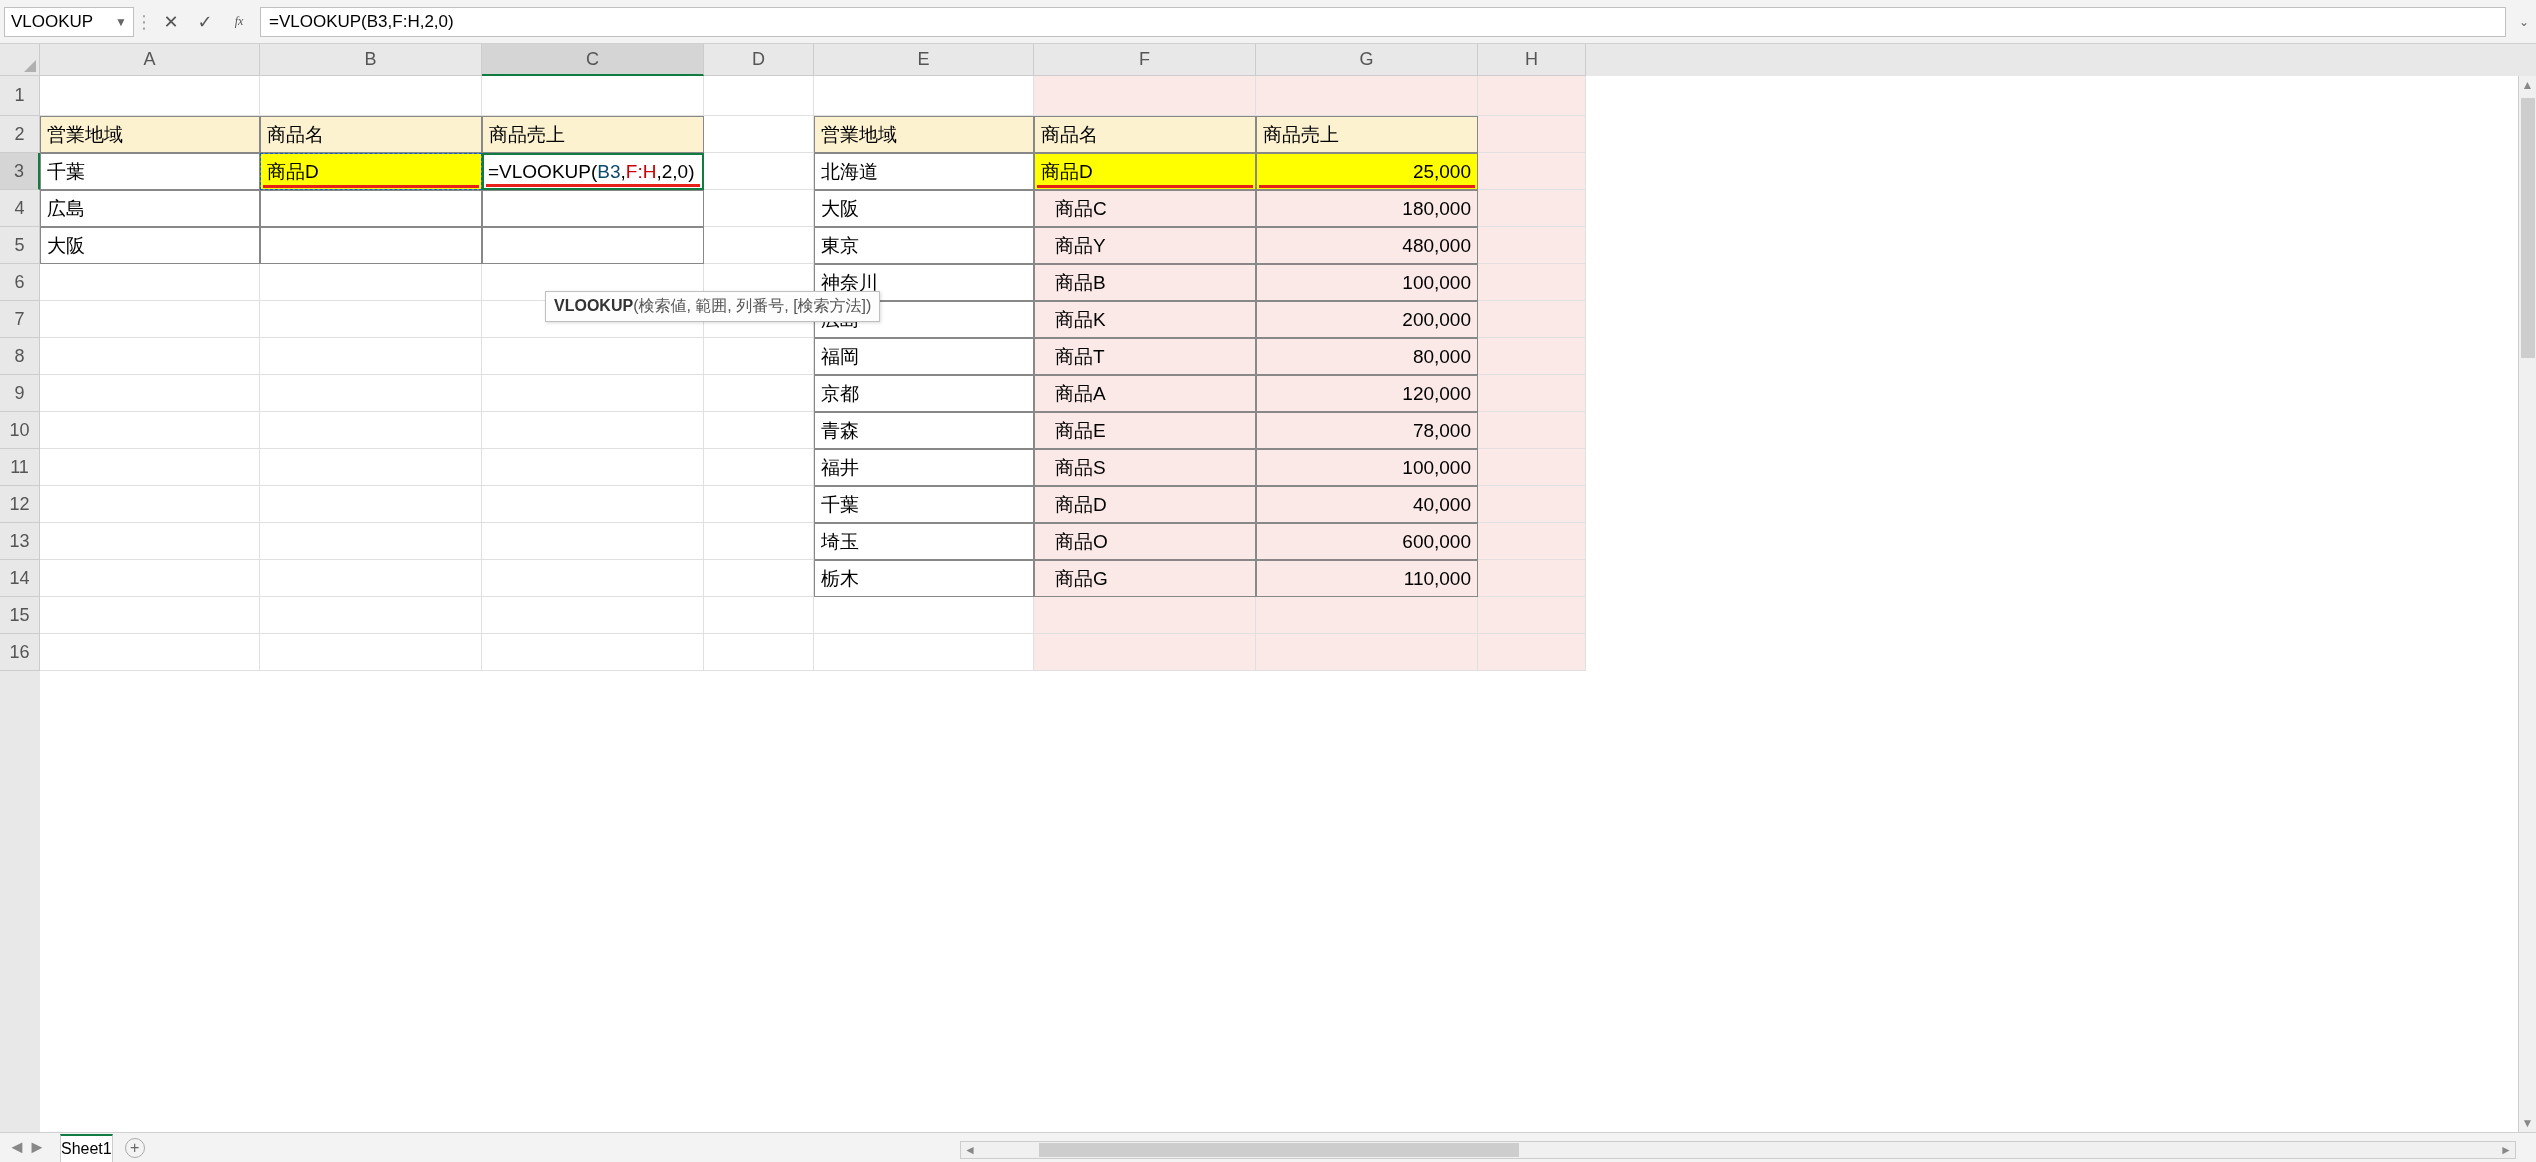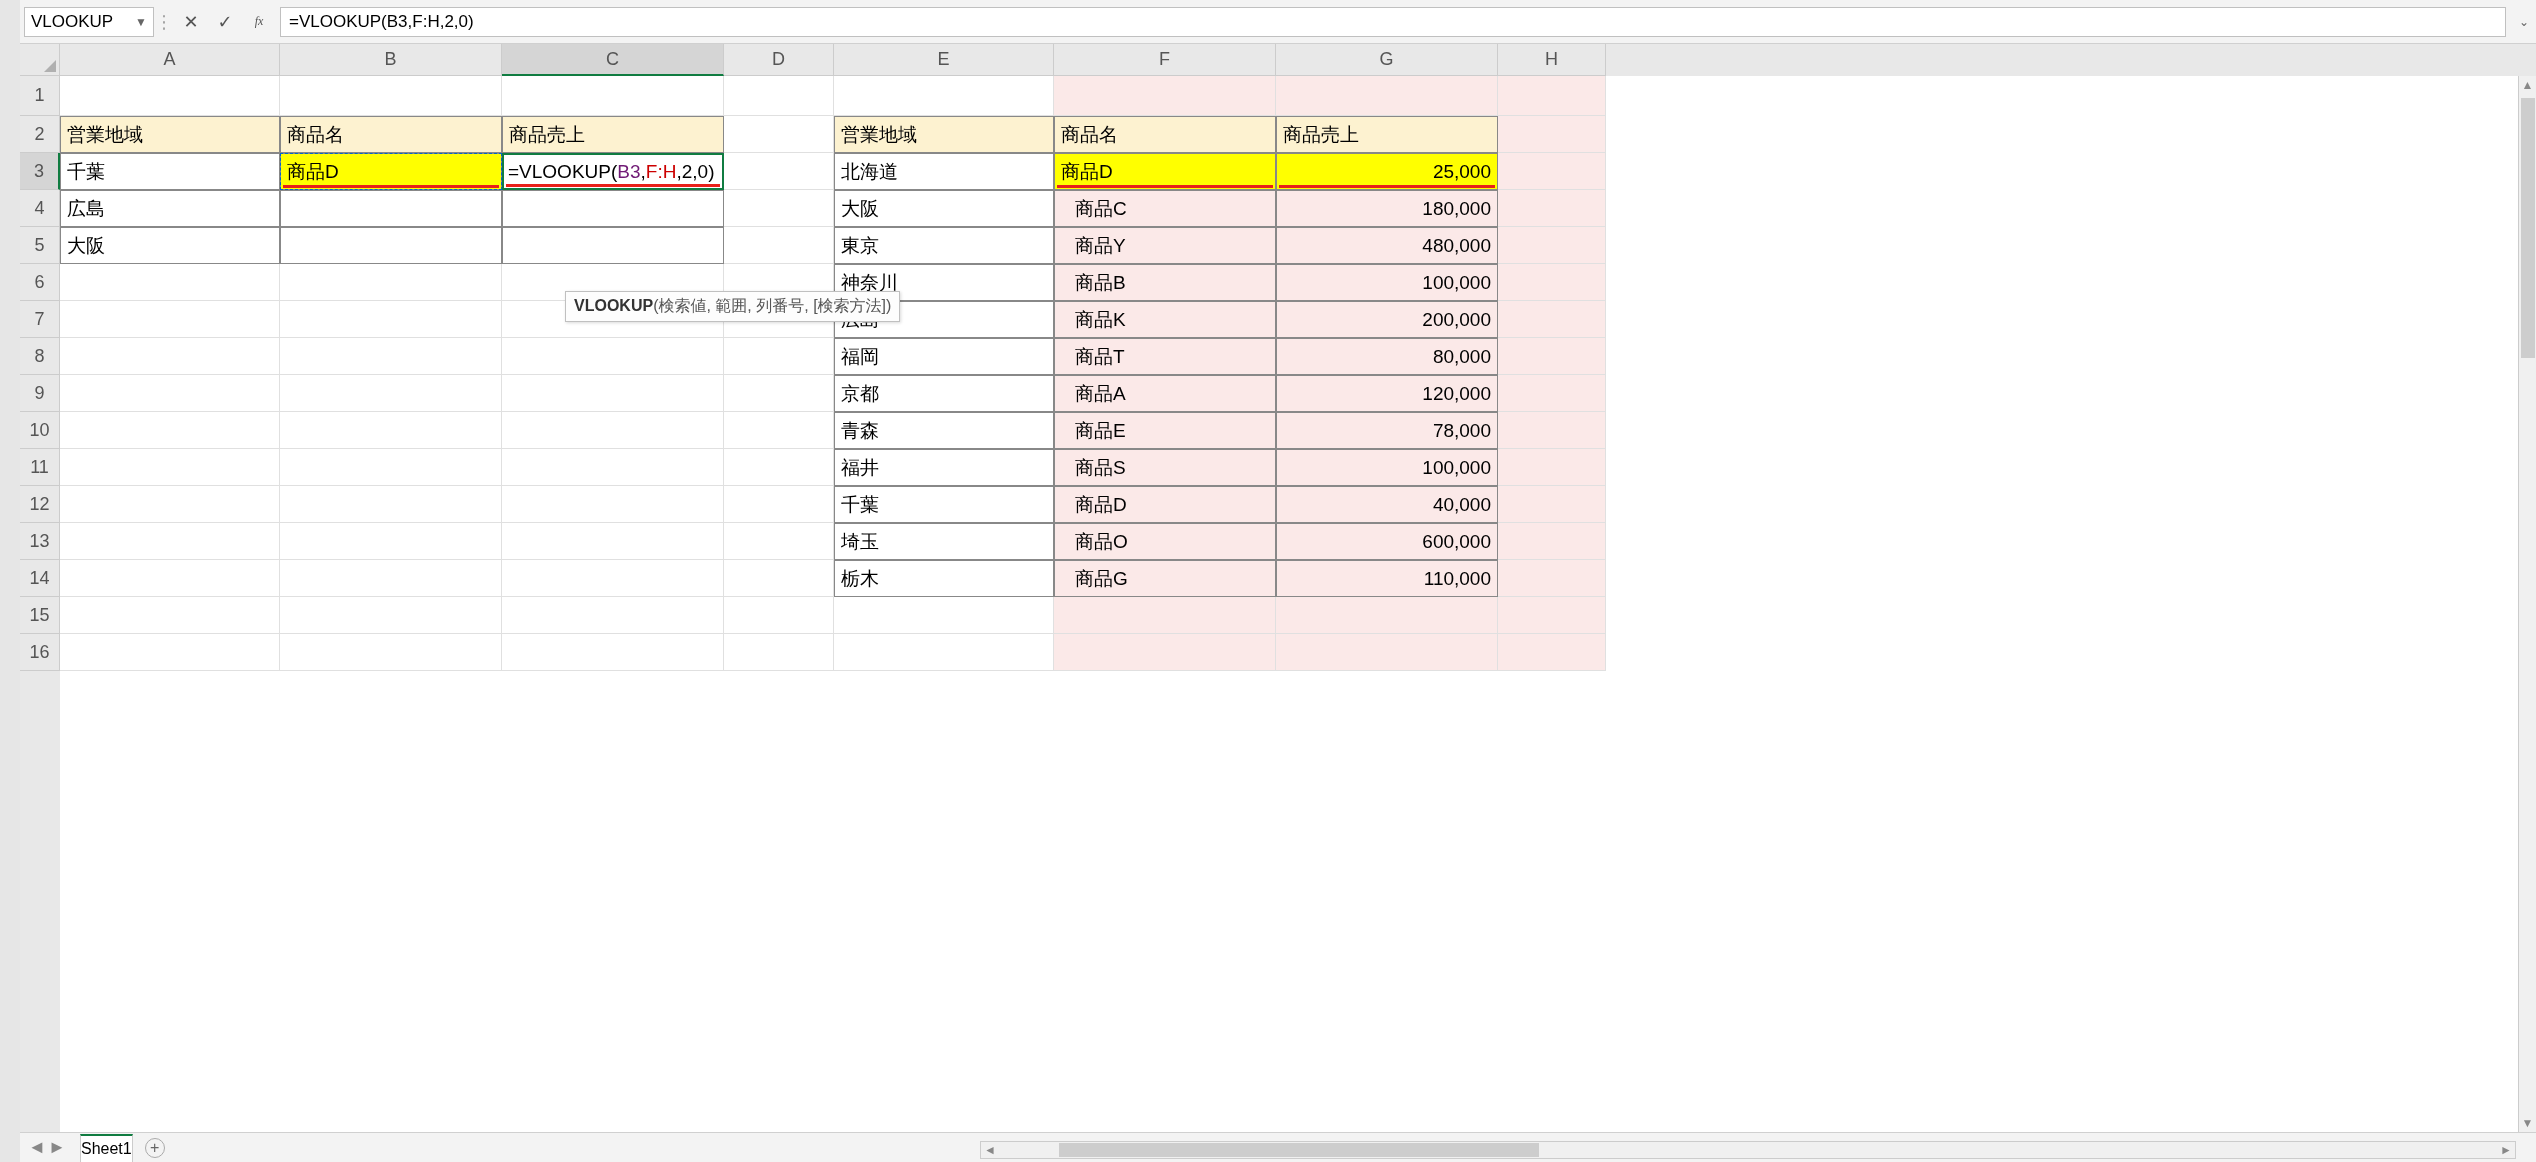--- a/index.html
+++ b/index.html
@@ -1,17 +1,17 @@
 <!DOCTYPE html>
 <html><head>
 <meta charset="utf-8">
 <style>
   * { box-sizing: border-box; margin: 0; padding: 0; }
   html, body { width: 100%; height: 100%; font-family: "Meiryo", "Yu Gothic", sans-serif; font-size: 18px; background: #e6e6e6; overflow: hidden; }
-  .app { display: flex; flex-direction: column; height: 100%; background: #f3f3f3; margin-left: 20px; }
+  .app { display: flex; flex-direction: column; height: 100%; background: #f3f3f3; }
   
   
   .fbar { display: flex; align-items: center; height: 44px; background: #f3f3f3; border-bottom: 1px solid #d0d0d0; }
   .namebox { width: 130px; height: 30px; margin-left: 4px; background: #fff; border: 1px solid #c0c0c0; display: flex; align-items: center; padding: 0 6px; justify-content: space-between; font-size: 17px; }
   .namebox .dd { color: #666; font-size: 12px; }
   .fbar-sep { width: 20px; display:flex; justify-content:center; color:#a0a0a0;}
   .fbar-btn { width: 34px; height: 30px; display: flex; align-items: center; justify-content: center; color: #555; cursor: pointer; }
   .fx { font-style: italic; font-family: "Times New Roman", serif; font-size: 12px; color:#555;}
   .formula-input { flex: 1; height: 30px; background: #fff; border: 1px solid #c0c0c0; margin: 0 6px 0 4px; padding: 0 8px; display: flex; align-items: center; font-size: 17px; }
   .fbar-expand { width: 24px; display:flex; align-items:center; justify-content:center; color:#666; font-size:12px;}
@@ -60,21 +60,21 @@
   .sheet-tab{margin-left:14px;padding:4px 0;background:#fff;border:1px solid #ccc;border-bottom:none;border-top:2px solid #107c41;font-size:16px;}
   .sheet-add{margin-left:12px;color:#666;width:20px;height:20px;border:1px solid #aaa;border-radius:50%;display:flex;align-items:center;justify-content:center;font-size:16px;}
   .hscroll{position:absolute;right:20px;bottom:3px;left:960px;height:18px;background:#f0f0f0;border:1px solid #ccc;display:flex;align-items:center;}
   .hscroll .thumb{height:14px;background:#cdcdcd;margin-left:60px;width:480px;}
   .hscroll .arr{width:18px;text-align:center;color:#888;font-size:12px;}
   
   .vscroll{position:absolute;right:0;top:32px;bottom:0;width:18px;background:#f0f0f0;border-left:1px solid #ccc;display:flex;flex-direction:column;align-items:center;z-index:5;}
   .vscroll .thumb{width:14px;background:#cdcdcd;height:260px;margin-top:4px;}
   .vscroll .arr{height:18px;line-height:18px;text-align:center;color:#888;font-size:12px;width:100%;}
   
-  .formula-colored .p1{color:#701a75;} .formula-colored .p2{color:#cc0000;} .formula-colored .p3{color:#000;}
+  .formula-colored .p1{color:#0c4a6e;} .formula-colored .p2{color:#cc0000;} .formula-colored .p3{color:#000;}
 </style>
 </head>
 <body>
 
 <div class="app">
 
   <div class="fbar">
     <div class="namebox">
       <span>VLOOKUP</span>
       <span class="dd">▼</span>

